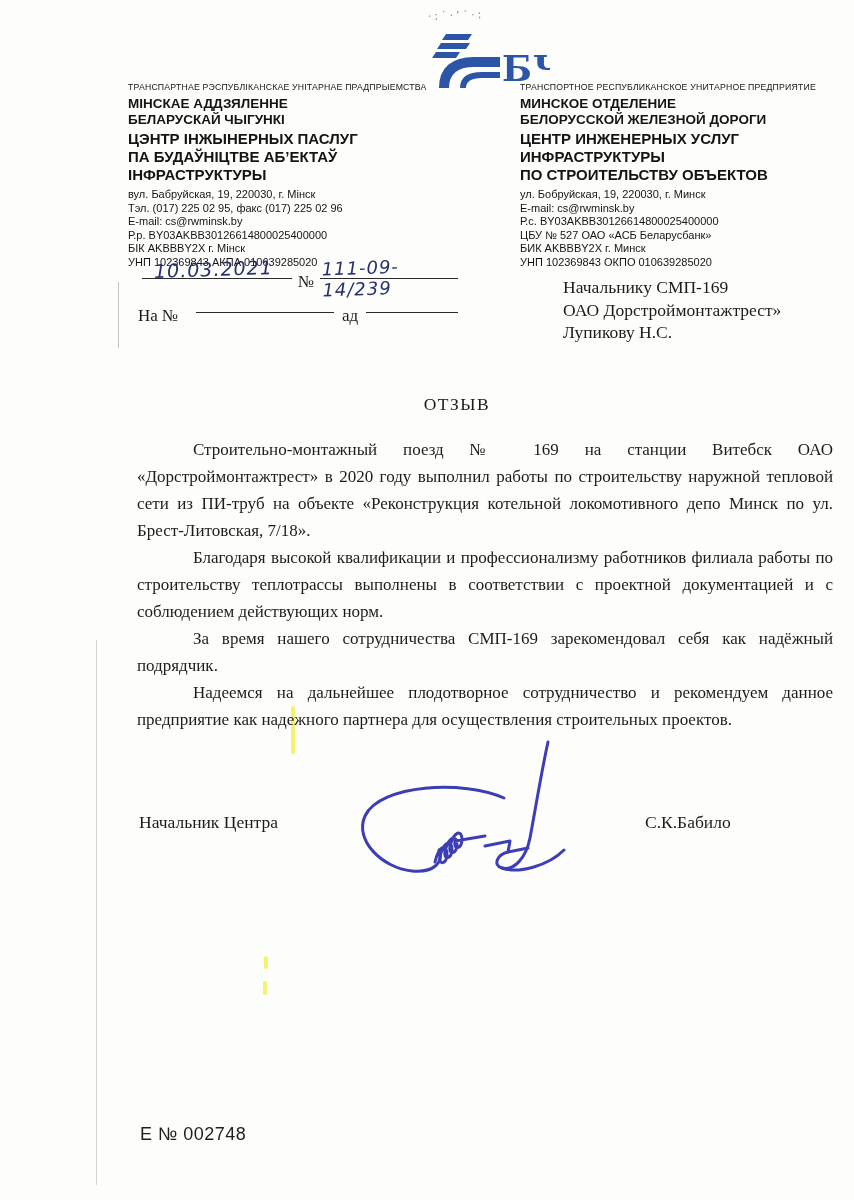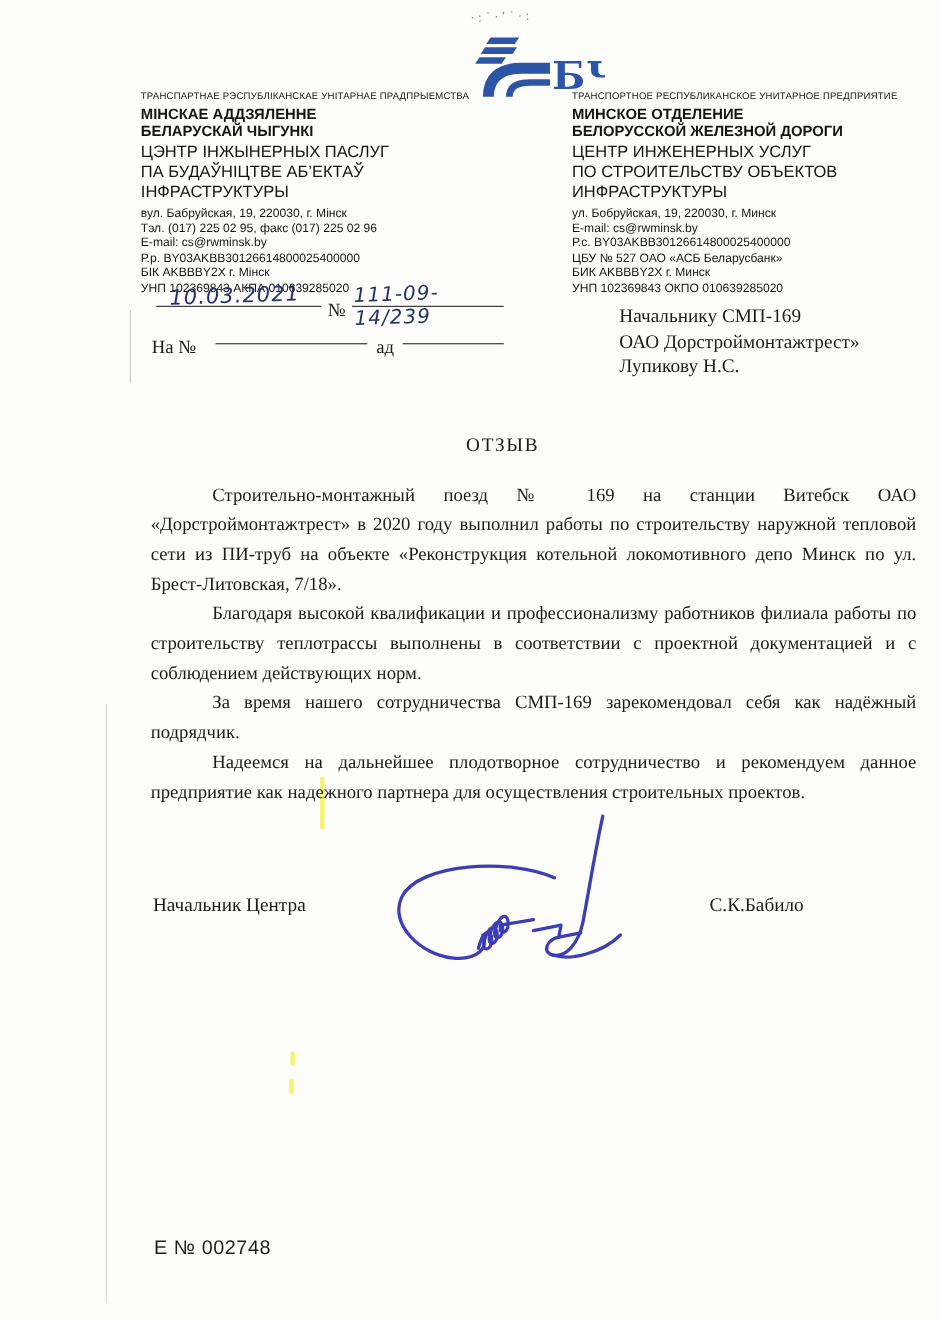--- a/index.html
+++ b/index.html
@@ -27,21 +27,21 @@
   
   .logo{position:absolute;left:430px;top:31px;width:120px;height:60px;}
   
   .letterhead{position:absolute;top:82px;left:0;width:854px;}
   .lh-col{position:absolute;top:0;width:334px;
           font-family:"Liberation Sans",sans-serif;color:#141414;}
   .lh-col.left{left:128px;}
   .lh-col.right{left:520px;}
   .lh-top{font-size:8.7px;letter-spacing:.2px;white-space:nowrap;line-height:11px;margin-bottom:3px;}
   .lh-org{font-size:13.5px;font-weight:bold;line-height:16px;}
-  .lh-center{font-size:15px;font-weight:normal;line-height:18px;margin-top:2px;}
+  .lh-center{font-size:15px;font-weight:bold;line-height:18px;margin-top:2px;}
   .lh-addr{font-size:11px;line-height:13.6px;margin-top:4px;}
   .lh-addr div{white-space:nowrap;}
   
   .refblock{position:absolute;left:138px;top:266px;width:330px;font-size:17px;}
   .refline{position:absolute;border-bottom:1.6px solid #2a2a2a;}
   .u1{left:4px;top:12px;width:150px;}
   .u2{left:182px;top:12px;width:138px;}
   .u3{left:58px;top:46px;width:138px;}
   .u4{left:228px;top:46px;width:92px;}
   .ref-no{position:absolute;left:160px;top:6px;font-size:17px;}
@@ -118,22 +118,22 @@
       </div>
     </div>
     <div class="lh-col right">
       <div class="lh-top">ТРАНСПОРТНОЕ РЕСПУБЛИКАНСКОЕ УНИТАРНОЕ ПРЕДПРИЯТИЕ</div>
       <div class="lh-org">
         <div>МИНСКОЕ ОТДЕЛЕНИЕ</div>
         <div>БЕЛОРУССКОЙ ЖЕЛЕЗНОЙ ДОРОГИ</div>
       </div>
       <div class="lh-center">
         <div>ЦЕНТР ИНЖЕНЕРНЫХ УСЛУГ</div>
+        <div>ИНФРАСТРУКТУРЫ</div>
         <div>ПО СТРОИТЕЛЬСТВУ ОБЪЕКТОВ</div>
-        <div>ИНФРАСТРУКТУРЫ</div>
       </div>
       <div class="lh-addr">
         <div>ул. Бобруйская, 19, 220030, г. Минск</div>
         <div>E-mail: cs@rwminsk.by</div>
         <div>Р.с. BY03AKBB30126614800025400000</div>
         <div>ЦБУ № 527 ОАО «АСБ Беларусбанк»</div>
         <div>БИК AKBBBY2X  г. Минск</div>
         <div>УНП 102369843  ОКПО 010639285020</div>
       </div>
     </div>

